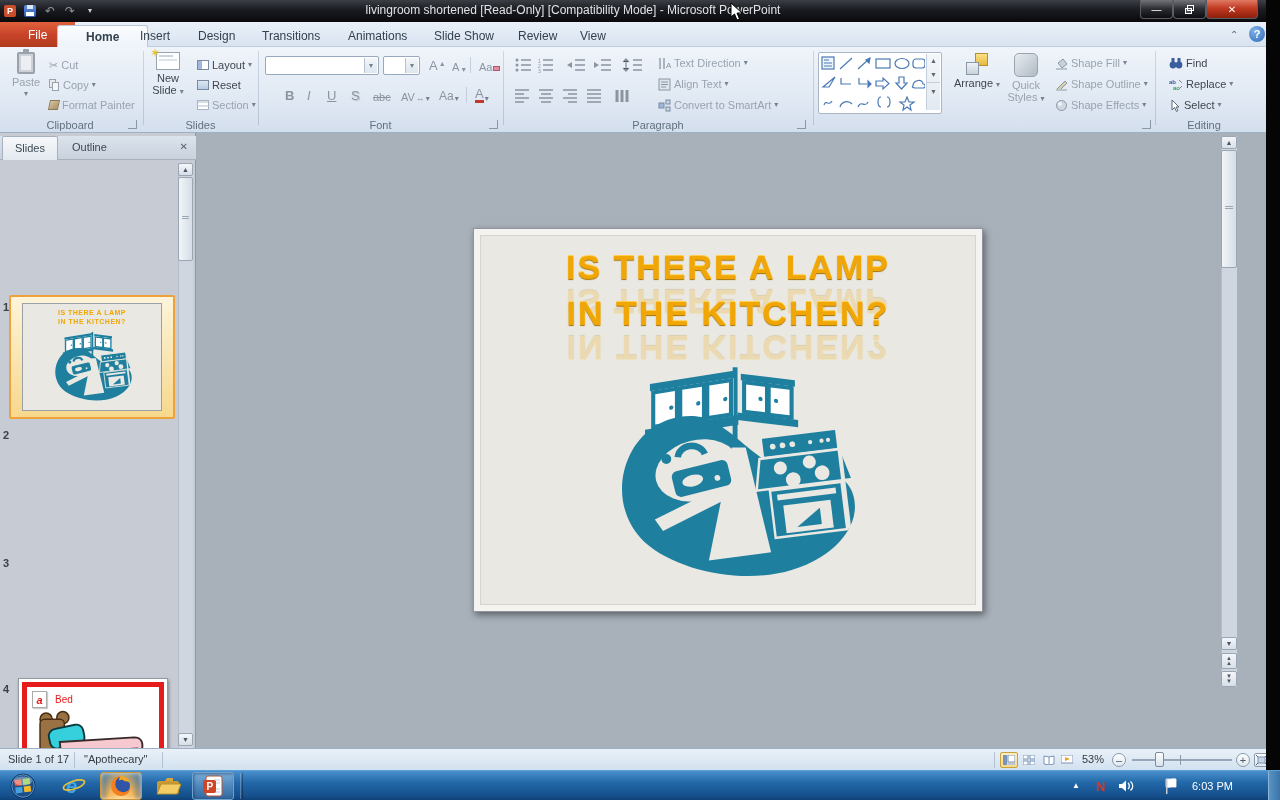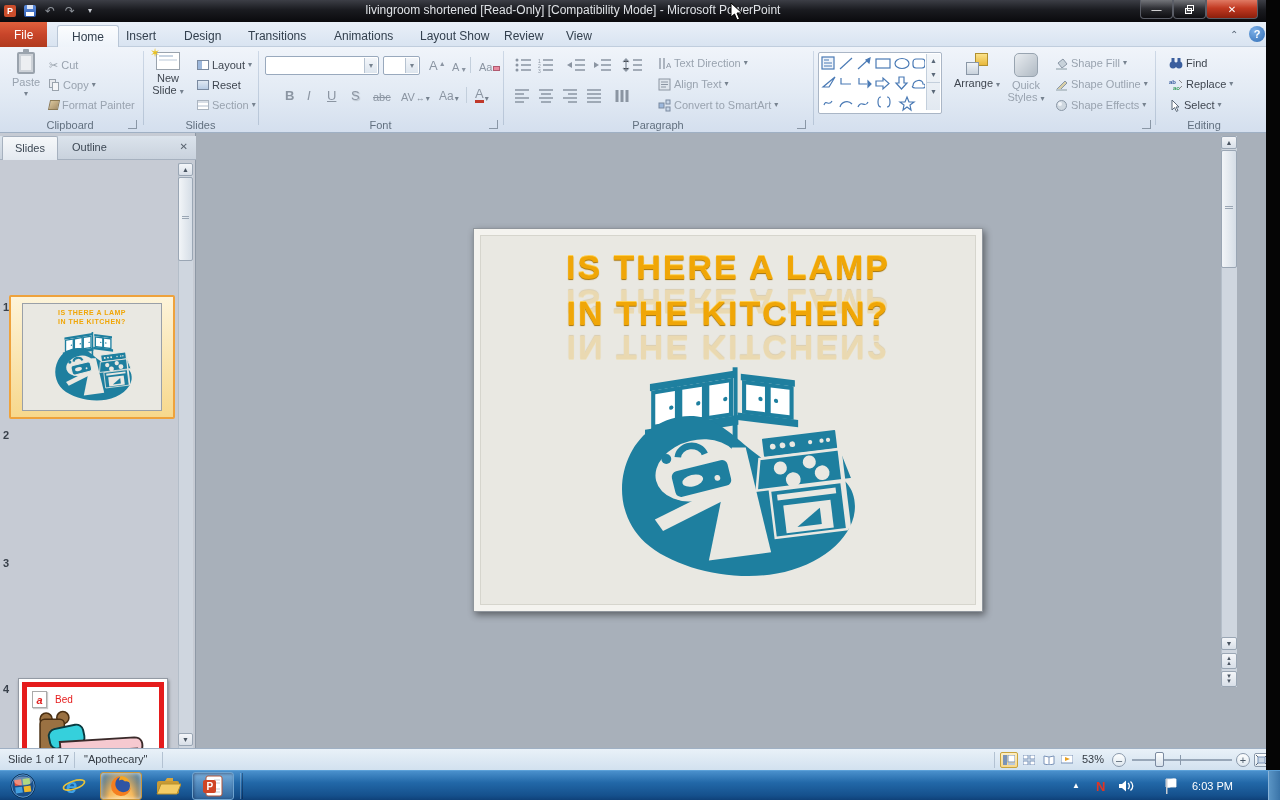--- a/index.html
+++ b/index.html
@@ -16,25 +16,25 @@
     background:linear-gradient(#3c3e46,#1a1b20 45%,#0a0a0d);color:#e3e5e8;}
   #title{position:absolute;left:0;right:120px;top:3px;text-align:center;font-size:12px;color:#dfe2e6;}
   .qi{position:absolute;top:2px;height:17px;display:flex;align-items:center;justify-content:center;font-size:12px;}
   .winbtn{position:absolute;top:0;height:19px;border:1px solid #5a5d66;border-top:none;
     background:linear-gradient(rgba(255,255,255,.28),rgba(255,255,255,.08) 45%,rgba(0,0,0,.15));
     border-radius:0 0 4px 4px;display:flex;align-items:center;justify-content:center;color:#fff;font-size:10px;}
   .winbtn.close{background:linear-gradient(#e07a64,#c23a22 45%,#8c1f0c);}
   
   #tabrow{position:absolute;left:0;top:22px;width:1266px;height:25px;
     background:linear-gradient(#e9f0f8,#d9e4f1);border-bottom:1px solid #c0cddd;}
-  .rtab{position:absolute;top:3px;height:22px;padding:4px 14px 0;font-size:12px;color:#33404e;}
+  .rtab{position:absolute;top:3px;height:22px;padding:4px 28px 0;font-size:12px;color:#33404e;}
   .rtab.file{top:0;height:25px;background:linear-gradient(#e0603c,#c8452a 50%,#b03a1e);color:#fff;
     padding-top:6px;border-radius:0 0 0 0;}
   .rtab.active{background:linear-gradient(#fbfdfe,#eef3fa);border:1px solid #b9c6d6;border-bottom:none;
-    border-radius:3px 3px 0 0;color:#2b3winter644;}
+    border-radius:3px 3px 0 0;color:#2b3winter644;font-weight:bold;}
   
   #ribbon{position:absolute;left:0;top:47px;width:1266px;height:86px;
     background:linear-gradient(#f0f4fa,#e2eaf4 55%,#d4dfee);border-bottom:1px solid #9fb0c4;}
   .gsep{position:absolute;top:4px;height:74px;width:1px;background:linear-gradient(#cdd8e6,#b7c5d7);}
   .glabel{position:absolute;top:72px;font-size:11px;color:#62707f;text-align:center;}
   .dlg{position:absolute;top:73px;width:9px;height:9px;border-right:1px solid #8a97a6;border-bottom:1px solid #8a97a6;}
   .rbtn{position:absolute;display:flex;align-items:center;gap:3px;height:20px;padding:0 3px;border-radius:2px;}
   .bigbtn{position:absolute;display:flex;flex-direction:column;align-items:center;gap:2px;font-size:11px;color:#3f4650;text-align:center;}
   .combo{position:absolute;height:19px;background:#fff;border:1px solid #99a9bd;border-radius:2px;}
   .combo .dda{position:absolute;right:1px;top:1px;bottom:1px;width:13px;background:linear-gradient(#f3f6fa,#dde5ee);
@@ -256,21 +256,21 @@
       </svg>
     </div>
 
     <div id="tabrow">
       <div class="rtab file" style="left:0">File</div>
       <div class="rtab active" style="left:57px">Home</div>
       <div class="rtab" style="left:112px">Insert</div>
       <div class="rtab" style="left:170px">Design</div>
       <div class="rtab" style="left:234px">Transitions</div>
       <div class="rtab" style="left:320px">Animations</div>
-      <div class="rtab" style="left:406px">Layout Show</div>
+      <div class="rtab" style="left:406px">Slide Show</div>
       <div class="rtab" style="left:490px">Review</div>
       <div class="rtab" style="left:552px">View</div>
       <div class="x" style="left:1230px;top:7px;font-size:10px;color:#5a6878">⌃</div>
       <div class="x" style="left:1249px;top:4px;width:16px;height:16px;border-radius:50%;background:radial-gradient(circle at 35% 30%,#7db1e8,#2f6cb5);color:#fff;font-size:11px;font-weight:bold;text-align:center;line-height:16px"><span>?</span></div>
     </div>
 
     <div id="ribbon">
 
       <div class="bigbtn" style="left:8px;top:5px;width:36px">
         <span style="position:relative;width:18px;height:22px;background:#cdd2d8;border:2px solid #9aa3ad;border-radius:2px;display:block">

